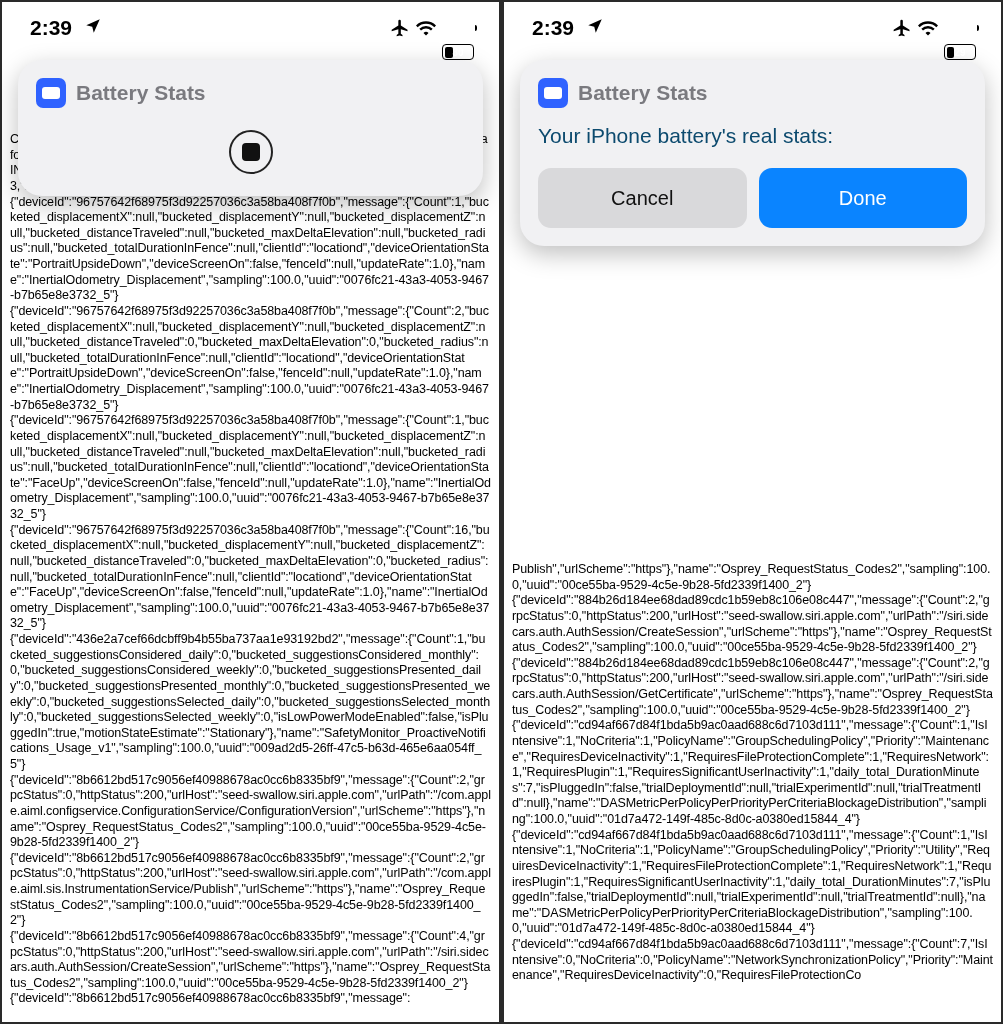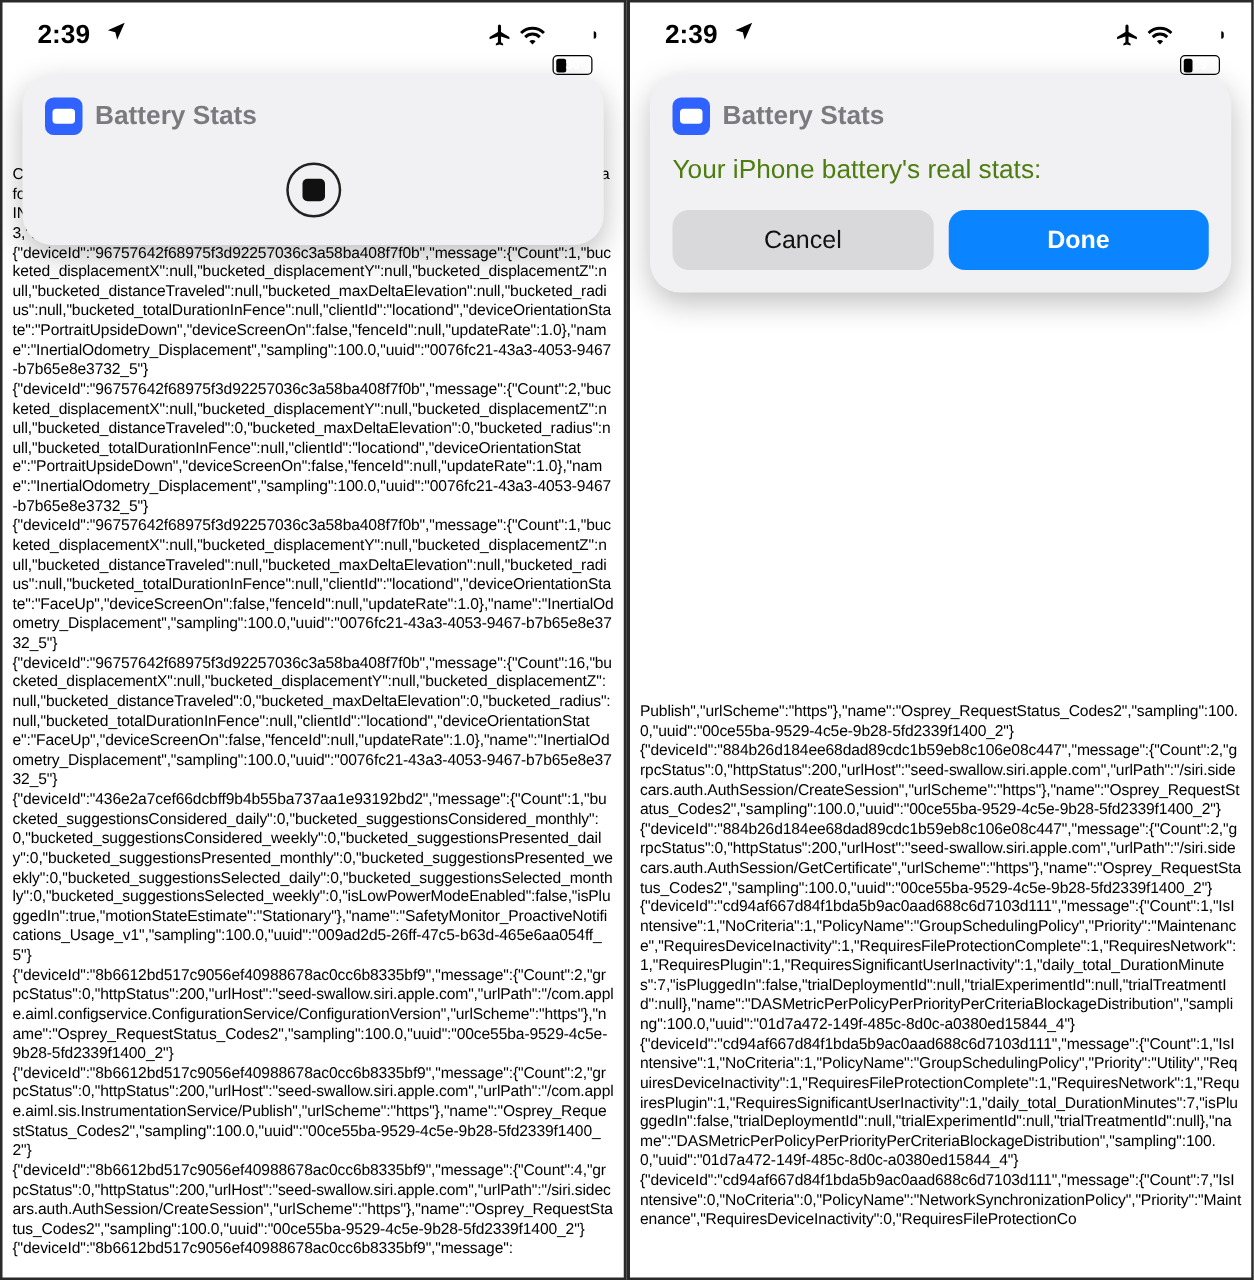--- a/index.html
+++ b/index.html
@@ -19,28 +19,28 @@
   .battery-txt { position: absolute; inset: 0; display: flex; align-items: center; justify-content: center; font-size: 10px; font-weight: 700; color: #fff; mix-blend-mode: difference; }
   .battery-nub { width: 2px; height: 6px; background: #000; border-radius: 0 2px 2px 0; margin-left: 1px; }
   .siri-card { position: absolute; left: 16px; right: 16px; top: 58px; background: #f1f1f3; border-radius: 24px; box-shadow: 0 8px 24px rgba(0,0,0,0.25); z-index: 40; padding: 18px 18px; }
   .siri-header { display: flex; align-items: center; gap: 10px; margin-bottom: 14px; text-align: center; }
   .siri-icon { width: 30px; height: 30px; border-radius: 7px; background: #2f62ff; display: flex; align-items: center; justify-content: center; }
   .siri-icon-inner { width: 18px; height: 12px; border-radius: 3px; background: #fff; }
   .siri-title { font-size: 21px; font-weight: 600; color: #7a7a7f; }
   .stop-wrap { display: flex; justify-content: center; padding: 8px 0 4px 0; }
   .stop-btn { width: 44px; height: 44px; border-radius: 50%; border: 2.5px solid #222; display: flex; align-items: center; justify-content: center; background: transparent; }
   .stop-sq { width: 18px; height: 18px; border-radius: 4px; background: #111; }
-  .stats-body { color: #4d7c0f; font-size: 21px; line-height: 1.35; }
+  .stats-body { color: #0c4a6e; font-size: 21px; line-height: 1.35; }
   .stats-body p { margin-bottom: 18px; }
   .highlight-box { border: 4px solid #e53a1f; border-radius: 10px; padding: 0 8px 0 8px; margin: 0 -10px 14px -10px; }
   .highlight-box p:last-child { margin-bottom: 6px; }
   .btn-row { display: flex; gap: 12px; margin-top: 4px; }
-  .btn { flex: 1; height: 48px; border-radius: 13px; border: none; font-size: 20px; font-weight: 500; display: flex; align-items: center; justify-content: center; cursor: pointer; }
+  .btn { flex: 1; height: 60px; border-radius: 13px; border: none; font-size: 20px; font-weight: 500; display: flex; align-items: center; justify-content: center; cursor: pointer; }
   .btn-cancel { background: #d9d9db; color: #111; }
-  .btn-done { background: #0a84ff; color: #fff; font-weight: 700; }
+  .btn-done { background: #0a84ff; color: #fff; font-weight: 400; }
 </style>
 </head>
 <body>
 
 <div class="frame">
 
   <div class="phone phone-left">
     <div class="background-text">Carrie.","productSku":"HN/A","rolloverReason":"scheduled","servingCarrierName":"Vodafone India
 IN","startTimestamp":"2024-01-05T00:15:00Z","stateDbType":"sqlite","stateDbVersion":3,"trialExperiments":"2","trialRollouts":"2","version":"2.4"}
 {"deviceId":"96757642f68975f3d92257036c3a58ba408f7f0b","message":{"Count":1,"bucketed_displacementX":null,"bucketed_displacementY":null,"bucketed_displacementZ":null,"bucketed_distanceTraveled":null,"bucketed_maxDeltaElevation":null,"bucketed_radius":null,"bucketed_totalDurationInFence":null,"clientId":"locationd","deviceOrientationState":"PortraitUpsideDown","deviceScreenOn":false,"fenceId":null,"updateRate":1.0},"name":"InertialOdometry_Displacement","sampling":100.0,"uuid":"0076fc21-43a3-4053-9467-b7b65e8e3732_5"}

